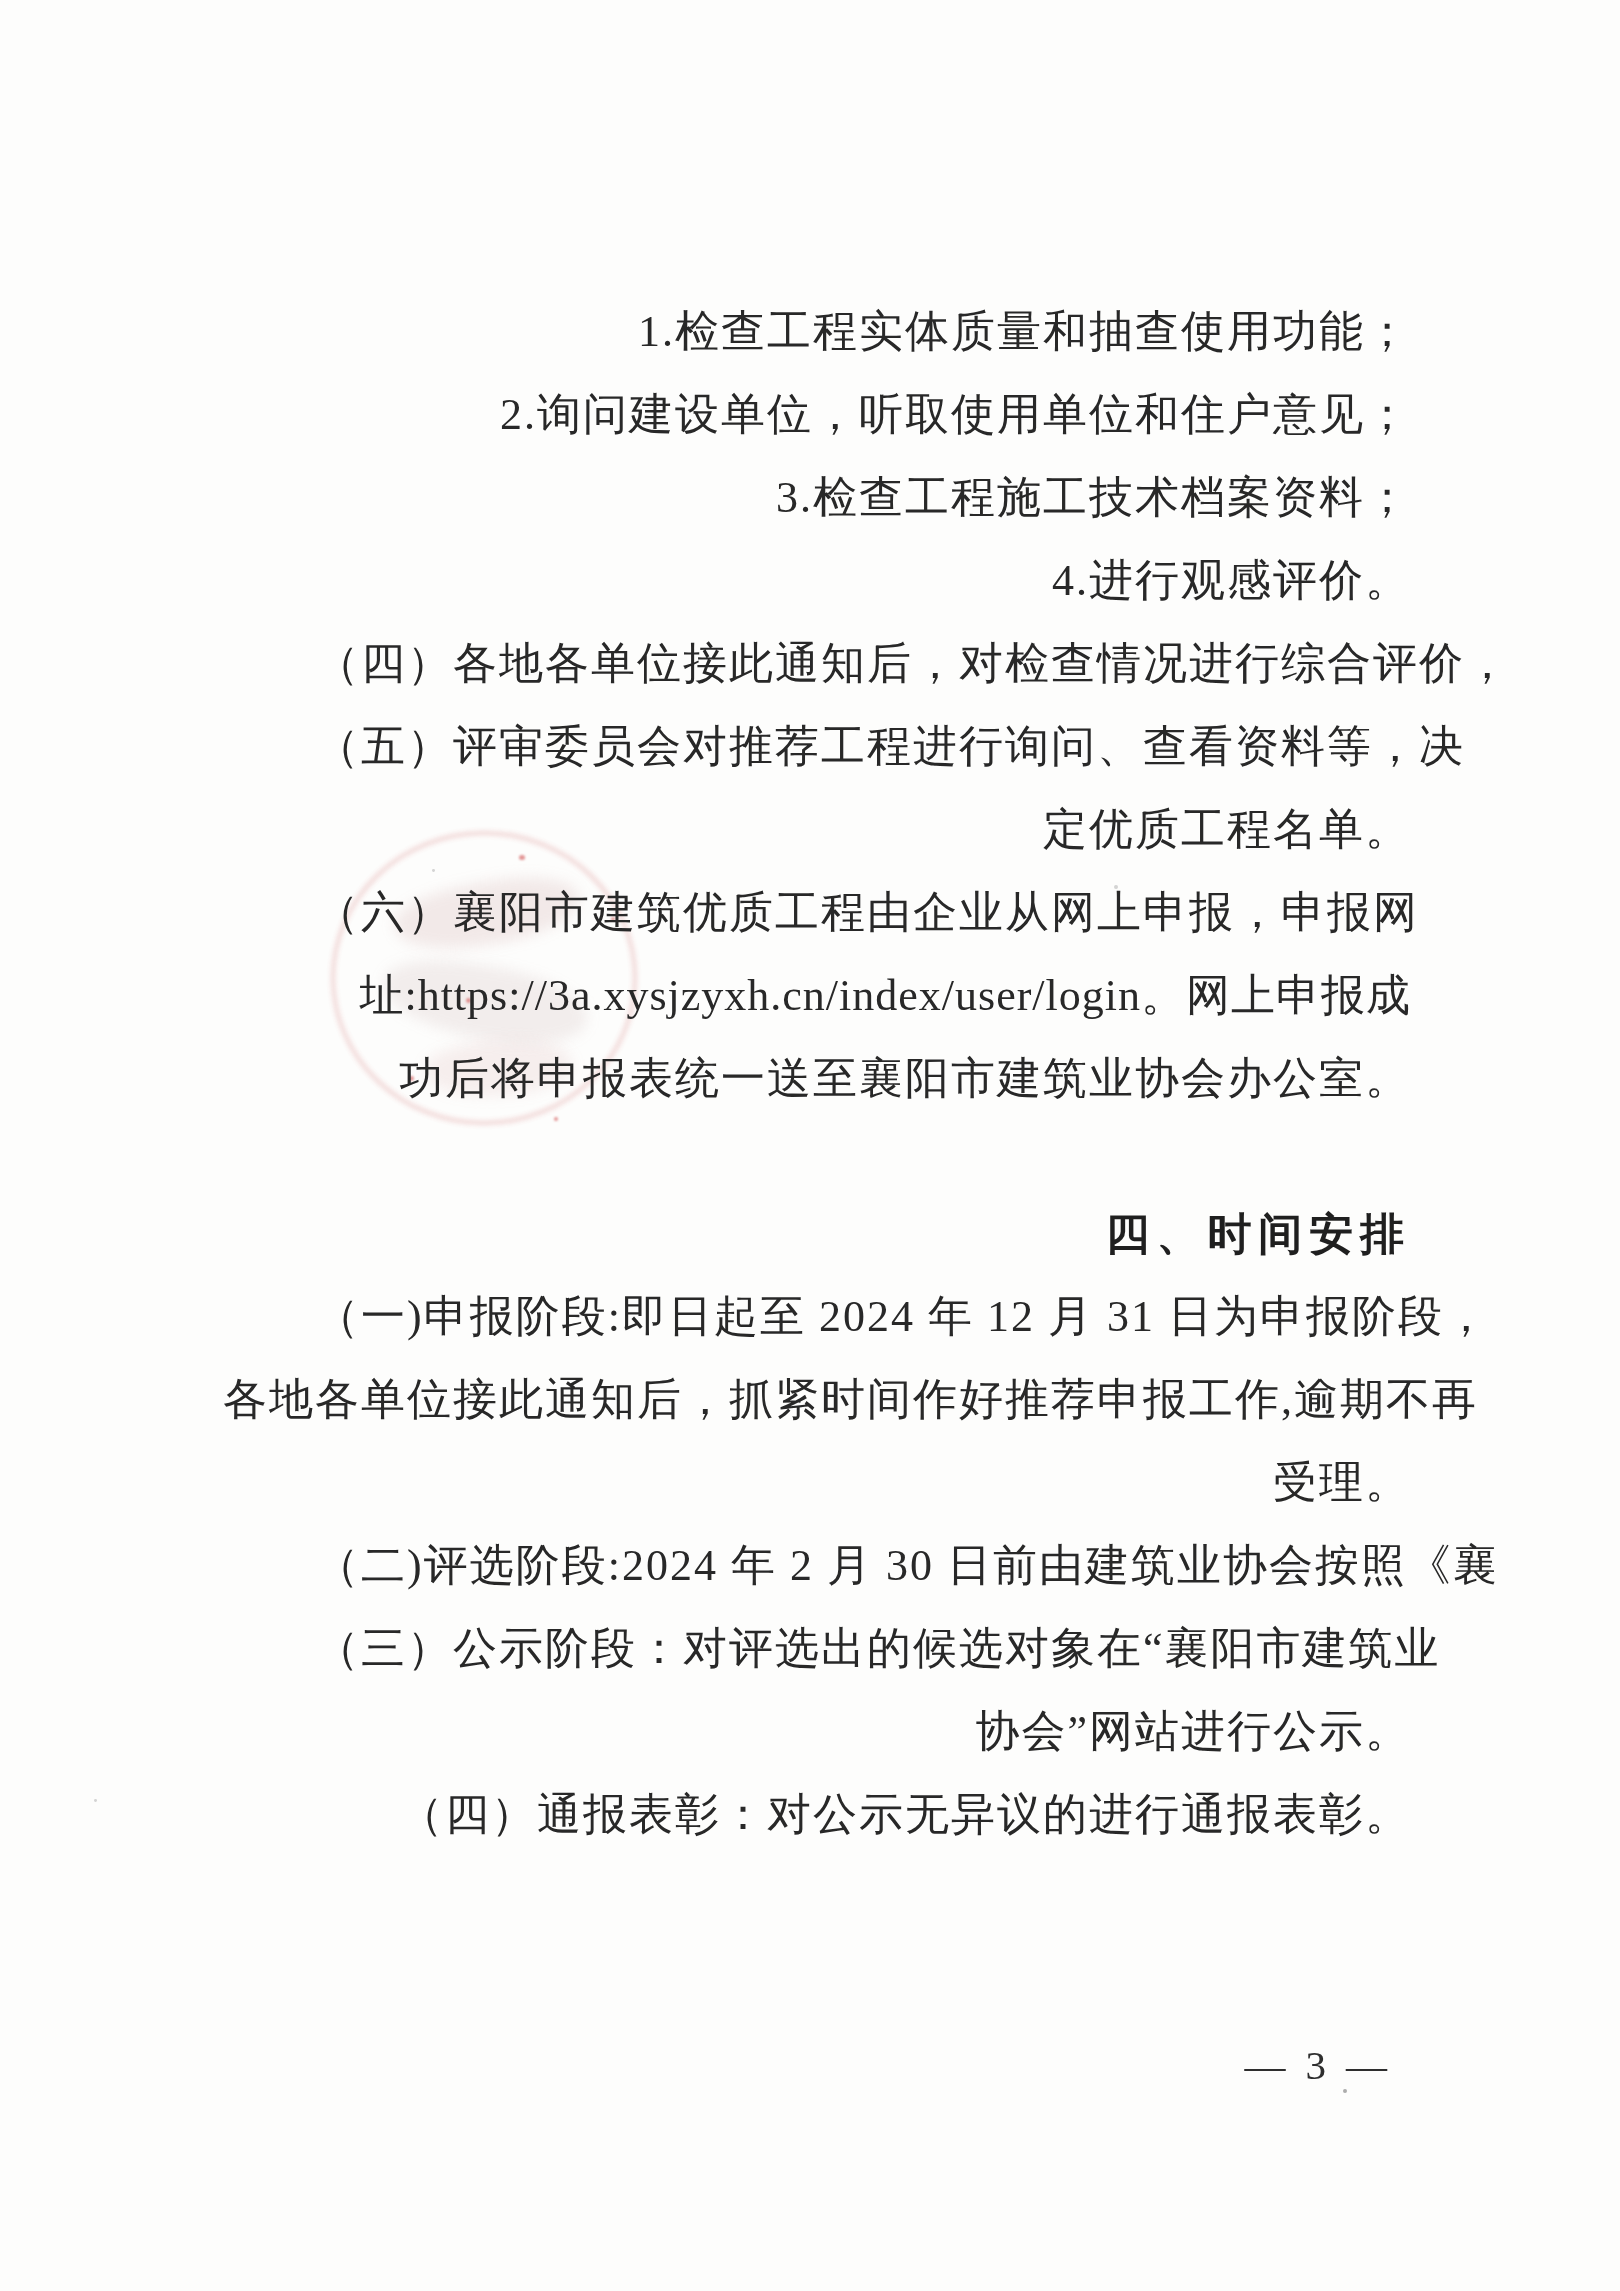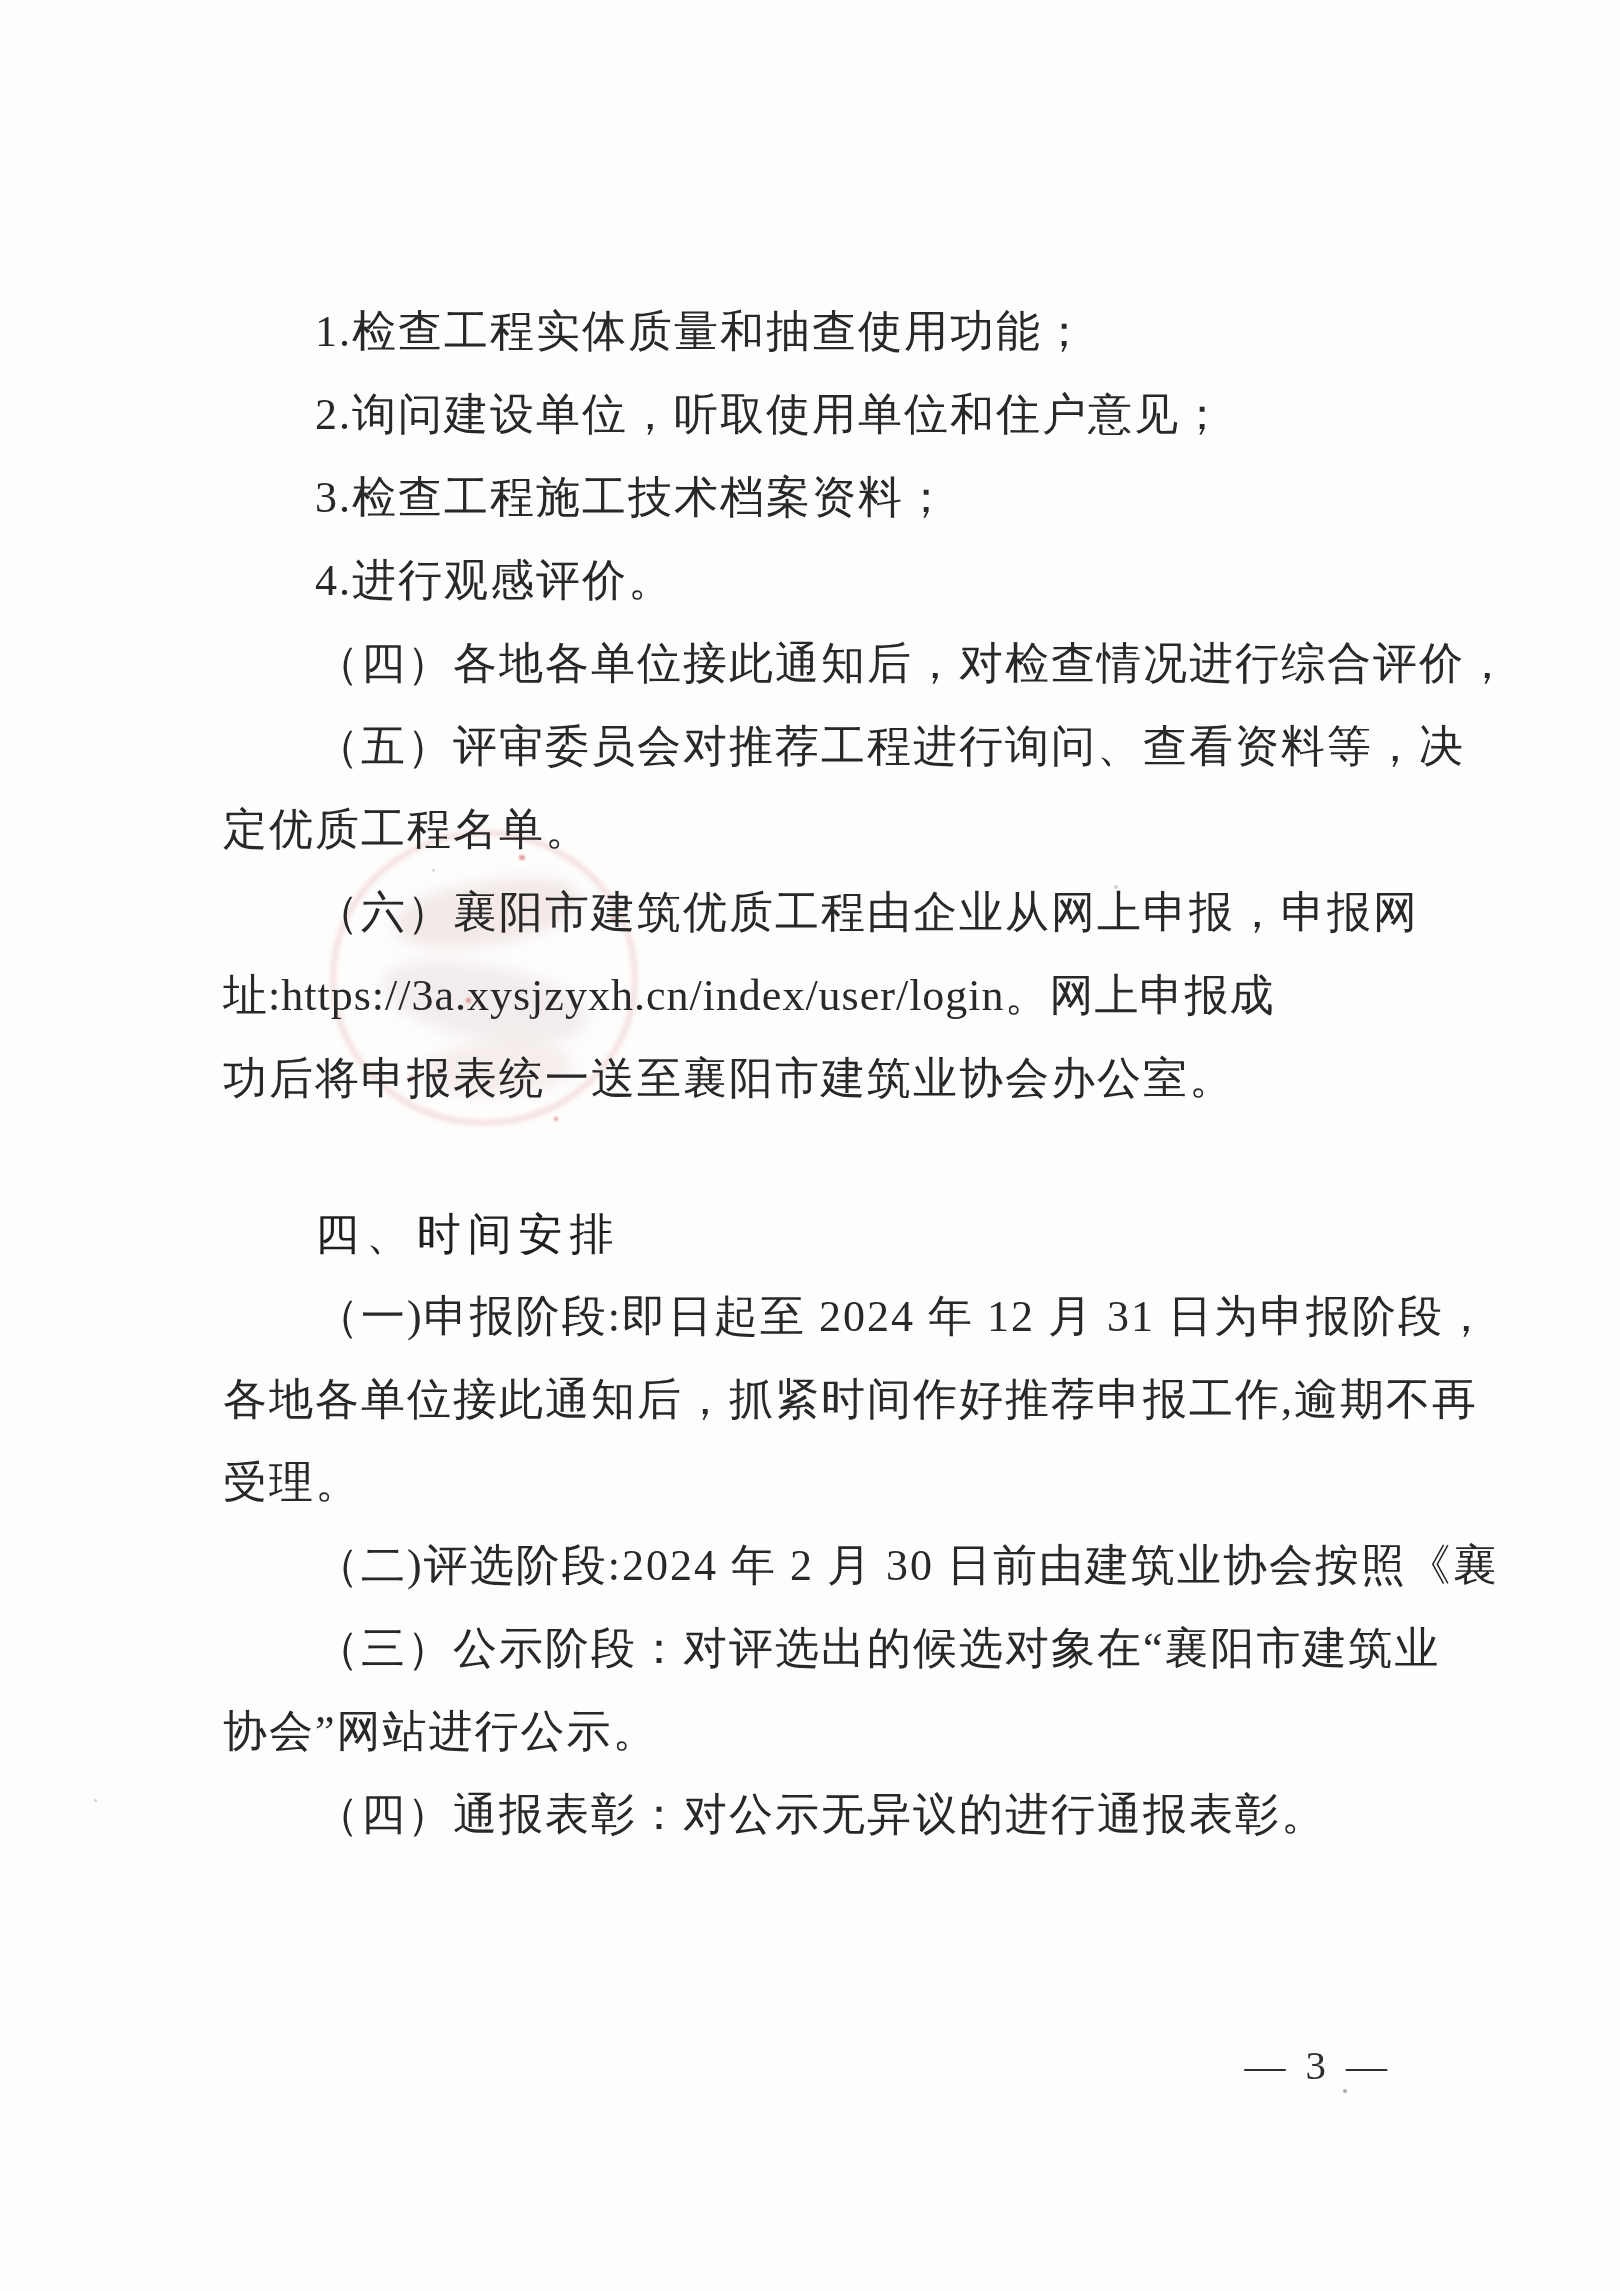--- a/index.html
+++ b/index.html
@@ -19,27 +19,28 @@
     left: 223px;
     top: 290px;
     width: 1188px;
     font-size: 44px;
     line-height: 83px;
     letter-spacing: 2px;
   }
   .line {
     height: 83px;
     white-space: nowrap;
+    text-align: right;
   }
   .indent { padding-left: 92px; }
   .url-line { letter-spacing: 1px; font-family: Liberation Serif, serif; }
   .heading {
     margin-top: 72px;
     font-family: "Liberation Sans", "DejaVu Sans", sans-serif;
-    font-weight: 400;
+    font-weight: 700;
     letter-spacing: 6.9px;
     color: #1f1f1f;
   }
   
   .page-number {
     position: absolute;
     top: 2041px;
     right: 228px;
     font-size: 41px;
     letter-spacing: 4.9px;

